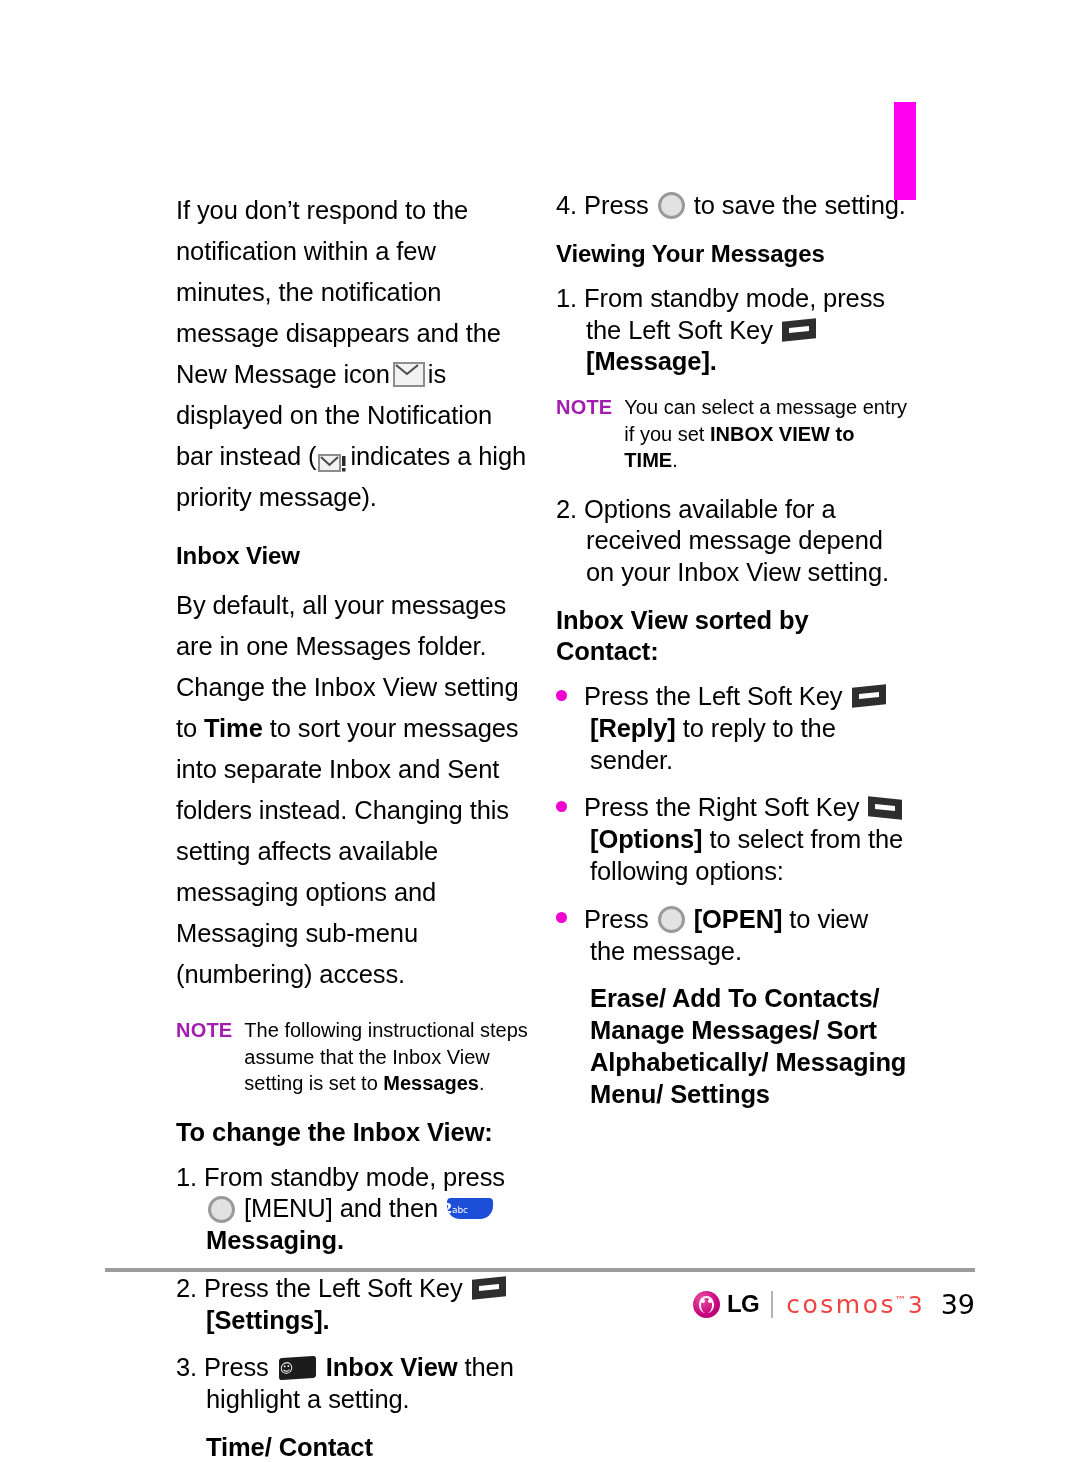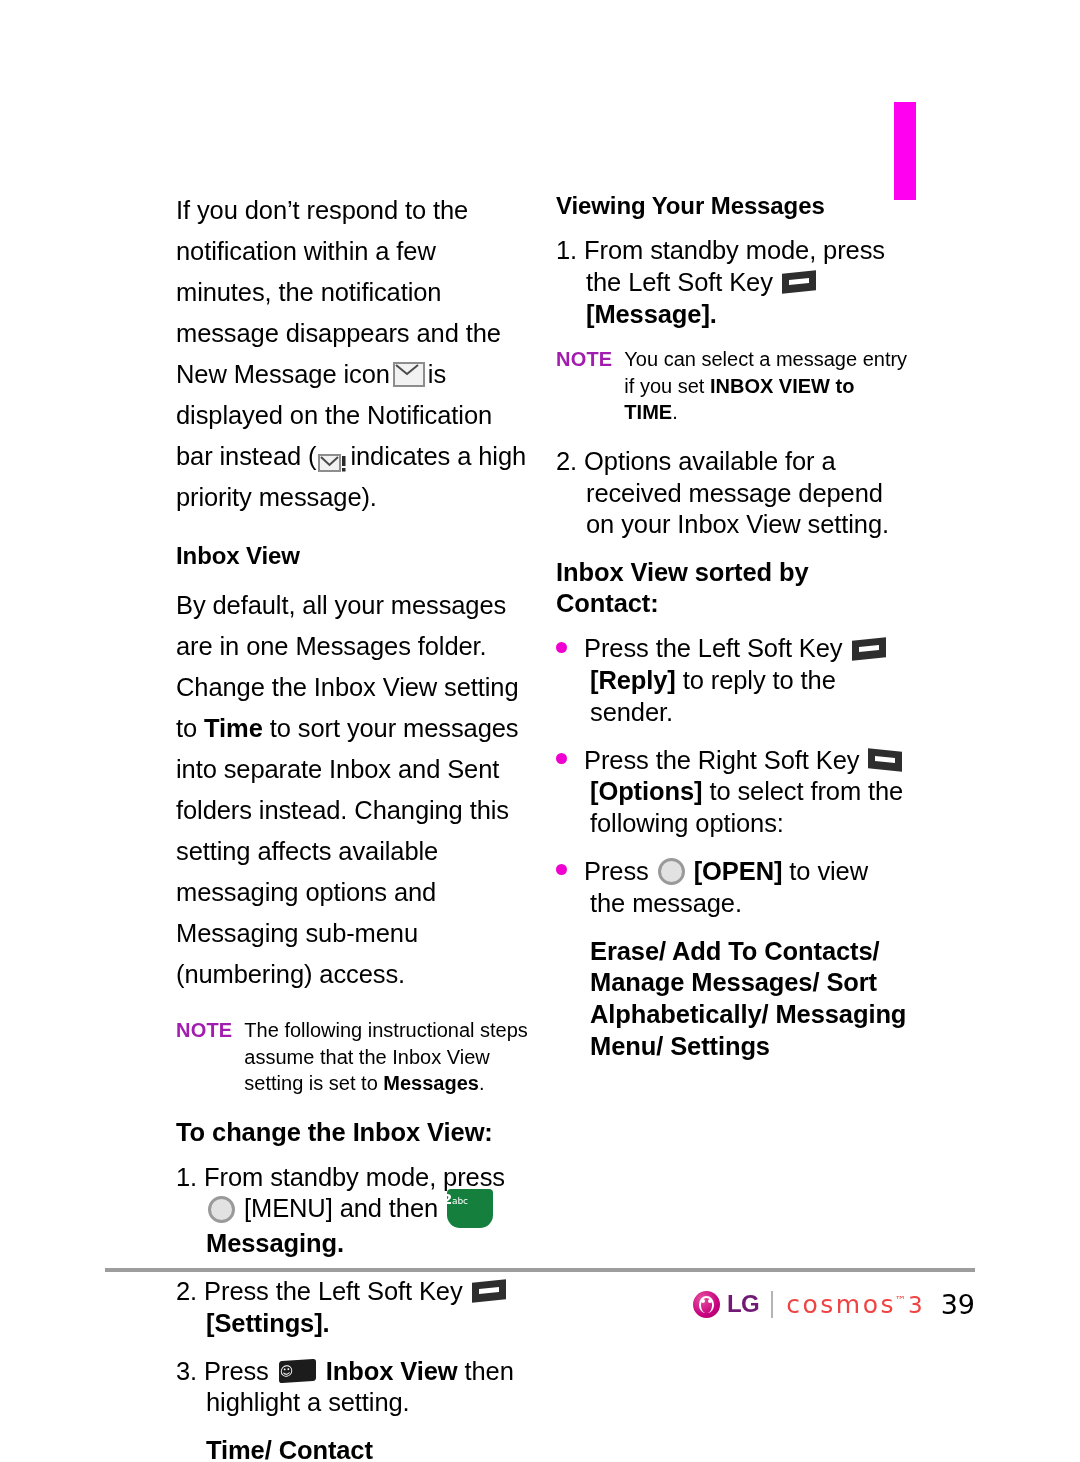--- a/index.html
+++ b/index.html
@@ -155,22 +155,22 @@
     top: 7px;
     width: 20px;
     height: 5px;
     background: #ffffff;
   }
   .ico-soft.right { transform: skewY(6deg); }
 
   
   .ico-key2 {
     width: 46px;
-    height: 39px;
-    background: #15803d;
+    height: 21px;
+    background: #1d4ed8;
     border-radius: 4px 4px 13px 13px;
     margin: -4px 2px 0 2px;
     color: #ffffff;
     font-size: 12px;
     line-height: 21px;
     text-align: center;
     letter-spacing: -0.2px;
     font-family: "DejaVu Sans", sans-serif;
     overflow: hidden;
   }
@@ -250,21 +250,21 @@
     position: absolute;
     left: 8px; top: 8px;
     width: 4px; height: 4px;
     border-radius: 50%;
     background: #ffffff;
     box-shadow: 7px 0 0 0 #ffffff;
   }
   .lg-word {
     font-size: 24px;
     font-weight: 700;
-    color: #701a75;
+    color: #000000;
     letter-spacing: -0.5px;
     margin-right: 12px;
   }
   .lg-pipe {
     width: 2px;
     height: 27px;
     background: #b4b4b4;
     margin-right: 13px;
   }
   .cosmos-word {
@@ -325,20 +325,21 @@
 
     <p class="step"><span class="num">2.</span> <span>Press the Left Soft Key</span> <span class="icon ico-soft"></span> <b>[Settings].</b></p>
 
     <p class="step"><span class="num">3.</span> <span>Press</span> <span class="icon ico-key1">1☺</span> <b>Inbox View</b> <span>then highlight a setting.</span></p>
 
     <p class="sub-block sub-indent">Time/ Contact</p>
   </div>
 
   <div class="col col-right">
 
+    <p class="step"><span class="num">4.</span> <span>Press</span> <span class="icon ico-ok"></span> <span>to save the setting.</span></p>
 
     <h2 class="heading">Viewing Your Messages</h2>
 
     <p class="step"><span class="num">1.</span> <span>From standby mode, press the Left Soft Key</span> <span class="icon ico-soft"></span> <b>[Message].</b></p>
 
     <div class="note">
       <span class="note-label">NOTE</span>
       <span class="note-body"><span>You can select a message entry if you set</span> <b>INBOX VIEW to TIME</b><span>.</span></span>
     </div>
 

